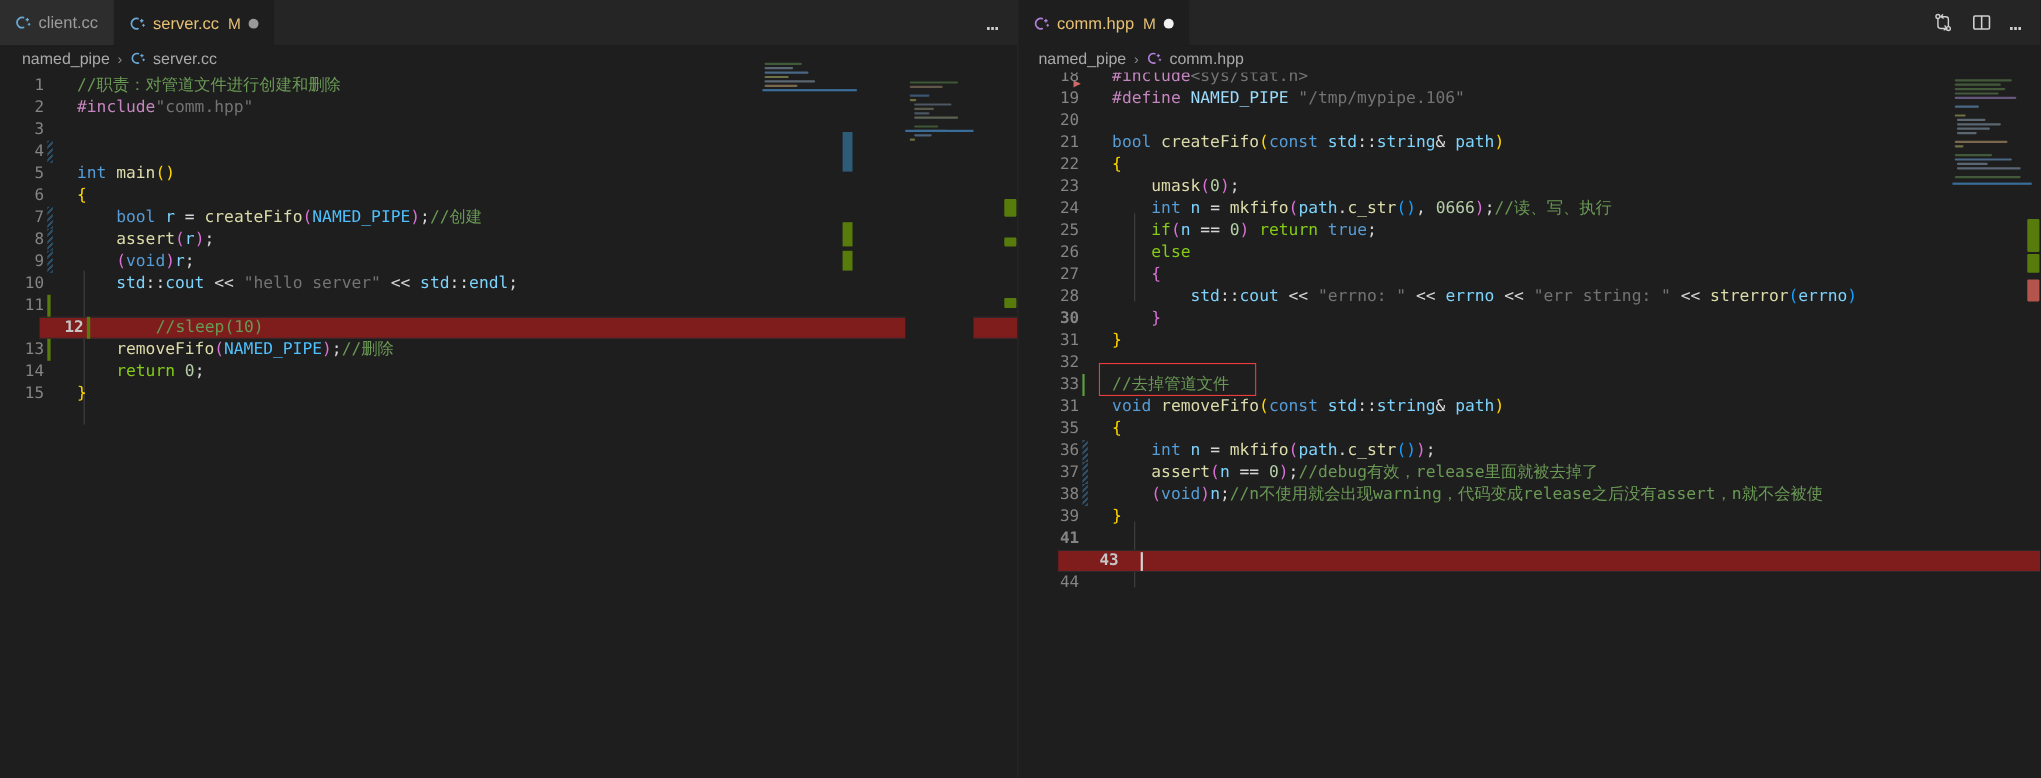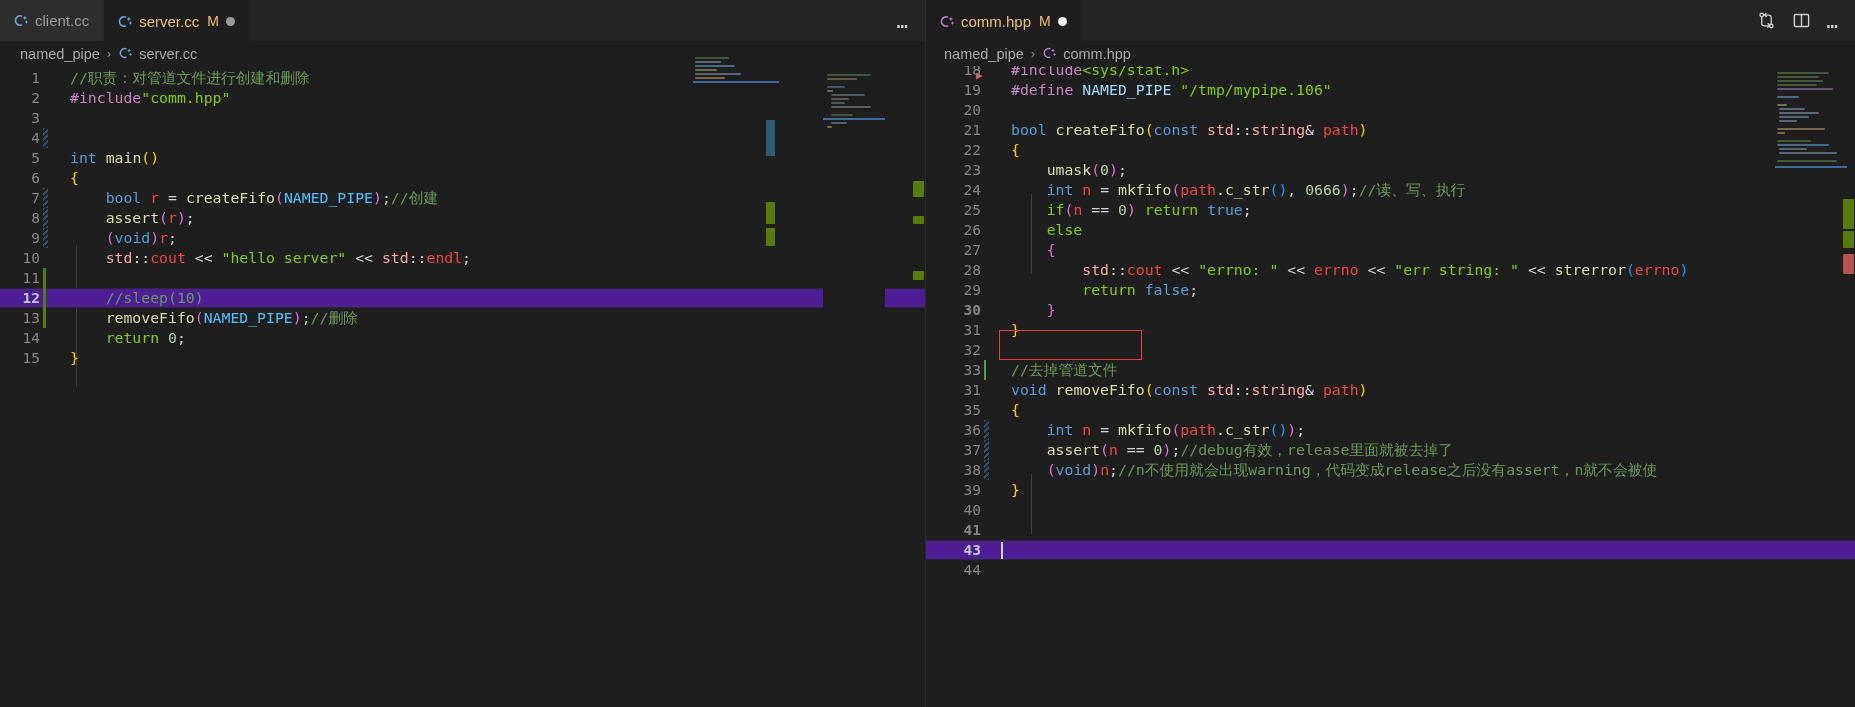--- a/index.html
+++ b/index.html
@@ -52,46 +52,46 @@
     padding-left: 20px; background: #1e1e1e;
     font-family: "Liberation Sans", sans-serif; font-size: 14.5px; color: #a9a9a9;
   }
   .breadcrumb .sep { color: #8a8a8a; font-size: 13px; padding: 0 1px; }
   .breadcrumb .crumb { cursor: pointer; }
 
   
   .codearea { position: relative; flex: 1; overflow: hidden; background: #1e1e1e; }
   .code-rows { position: absolute; top: 0; left: 0; right: 0; }
   .row { position: relative; height: 20px; display: flex; align-items: center; white-space: pre; }
-  .row.current { background: #4c1d95; box-shadow: inset 0 1px 0 #2a2a2e, inset 0 -1px 0 #2a2a2e; }
+  .row.current { background: #7f1d1d; box-shadow: inset 0 1px 0 #2a2a2e, inset 0 -1px 0 #2a2a2e; margin-left: 36px; }
   .ln {
     width: 40px; text-align: right; flex: 0 0 40px;
     font-size: 14.5px; color: #858585; user-select: none;
   }
   .row.current .ln { color: #c6c6c6; font-weight: bold; }
   .gutter-marks { width: 12px; flex: 0 0 12px; position: relative; height: 20px; }
   .mk { position: absolute; left: 3px; top: 0; width: 3px; height: 20px; }
   .mk.add { background: #587c0c; }
   .mk.mod { background: repeating-linear-gradient(-45deg,#2d4f67 0 2px,#1e1e1e 2px 4px); width: 5px; }
   .mk.cursorline { background: #5e9e3f; width: 2px; }
   .indent { width: 10px; flex: 0 0 10px; }
   .src { font-size: 14.8px; line-height: 20px; padding-left: 8px; }
 
   
   .iguide { position: absolute; top: 0; width: 1px; height: 20px; background: #404040; }
 
   
   .c-com   { color: #6a9955; }
   .c-pp    { color: #c586c0; }
-  .c-str   { color: #84cc16; }
+  .c-str   { color: #737373; }
   .c-kw    { color: #569cd6; }
   .c-kw2   { color: #84cc16; }
   .c-fn    { color: #dcdcaa; }
-  .c-var   { color: #ef4444; }
-  .c-type  { color: #fca5a5; }
+  .c-var   { color: #7dd3fc; }
+  .c-type  { color: #7dd3fc; }
   .c-const { color: #4fc1ff; }
   .c-num   { color: #b5cea8; }
   .c-txt   { color: #d4d4d4; }
   .c-p1    { color: #ffd700; }
   .c-p2    { color: #da70d6; }
   .c-p3    { color: #179fff; }
   .c-macro { color: #9cdcfe; }
 
   
   .minimap { position: absolute; top: 0; right: 0; width: 62px; height: 100%; background: #1e1e1e; }
@@ -429,26 +429,20 @@
           <span class="src">    <span class="c-p2">{</span></span>
         </div>
 
         <div class="row">
           <span class="ln" style="width:55px;flex:0 0 55px;">28</span>
           <span class="gutter-marks"></span>
           <span class="indent"></span>
           <span class="src">        <span class="c-type">std</span><span class="c-txt">::</span><span class="c-var">cout</span> <span class="c-txt">&lt;&lt;</span> <span class="c-str">"errno: "</span> <span class="c-txt">&lt;&lt;</span> <span class="c-var">errno</span> <span class="c-txt">&lt;&lt;</span> <span class="c-str">"err string: "</span> <span class="c-txt">&lt;&lt;</span> <span class="c-fn">strerror</span><span class="c-p3">(</span><span class="c-var">errno</span><span class="c-p3">)</span></span>
         </div>
 
-        <div class="row">
-          <span class="ln" style="width:55px;flex:0 0 55px;">29</span>
-          <span class="gutter-marks"></span>
-          <span class="indent"></span>
-          <span class="src">        <span class="c-kw2">return</span> <span class="c-kw">false</span><span class="c-txt">;</span></span>
-        </div>
 
         <div class="row">
           <span class="ln" style="width:55px;flex:0 0 55px;font-weight:bold;">30</span>
           <span class="gutter-marks"></span>
           <span class="indent"></span>
           <span class="src">    <span class="c-p2">}</span></span>
         </div>
 
         <div class="row">
           <span class="ln" style="width:55px;flex:0 0 55px;">31</span>
@@ -505,25 +499,20 @@
           <span class="src">    <span class="c-p2">(</span><span class="c-kw">void</span><span class="c-p2">)</span><span class="c-var">n</span><span class="c-txt">;</span><span class="c-com">//n不使用就会出现warning，代码变成release之后没有assert，n就不会被使</span></span>
         </div>
 
         <div class="row">
           <span class="ln" style="width:55px;flex:0 0 55px;">39</span>
           <span class="gutter-marks"></span>
           <span class="indent"></span>
           <span class="src"><span class="c-p1">}</span></span>
         </div>
 
-        <div class="row">
-          <span class="ln" style="width:55px;flex:0 0 55px;">40</span>
-          <span class="gutter-marks"></span><span class="indent"></span>
-          <span class="src"></span>
-        </div>
 
         <div class="row">
           <span class="ln" style="width:55px;flex:0 0 55px;font-weight:bold;">41</span>
           <span class="gutter-marks"></span><span class="indent"></span>
           <span class="src"></span>
         </div>
 
 
         <div class="row current" style="position:relative;">
           <span class="ln" style="width:55px;flex:0 0 55px;">43</span>

